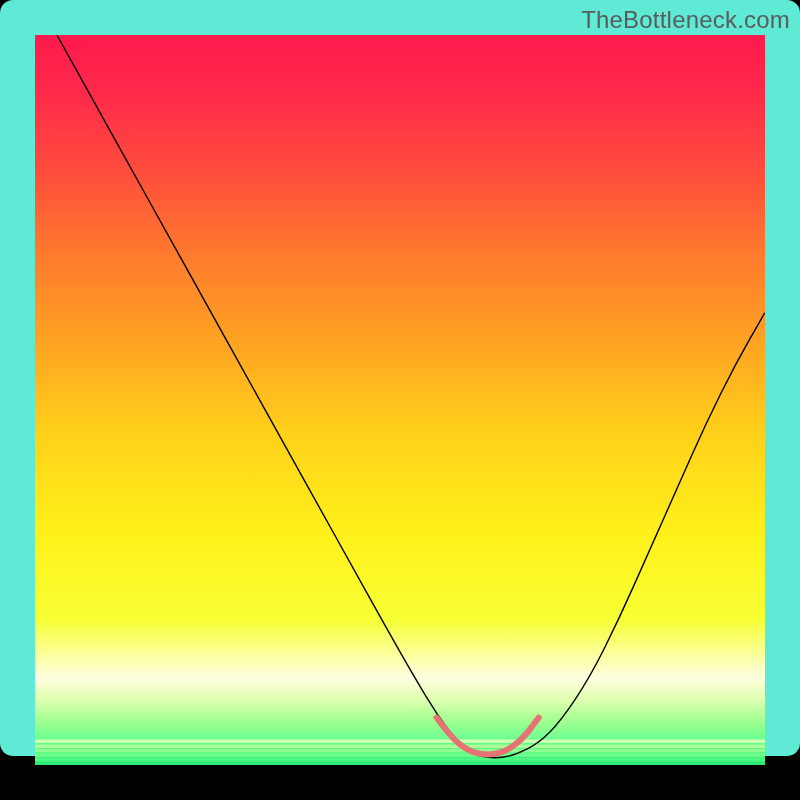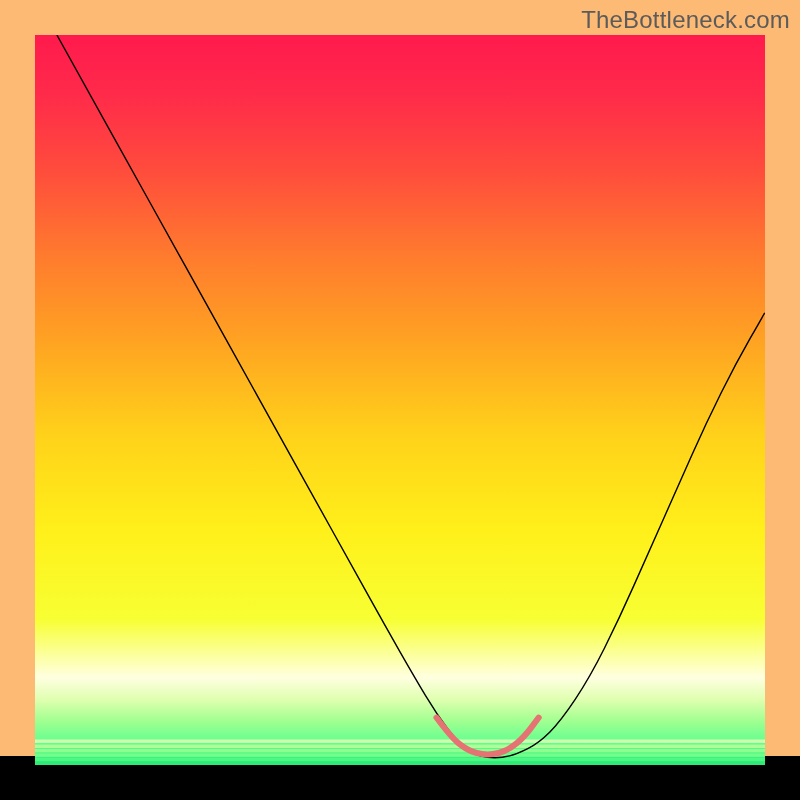--- a/index.html
+++ b/index.html
@@ -8,21 +8,22 @@
     width: 800px;
     height: 800px;
     overflow: hidden;
     background: #000;
     font-family: Arial, Helvetica, sans-serif;
   }
   .frame {
     position: relative;
     width: 800px;
     height: 756px;
-    background: #fdba74;
+    background: #5eead4;
+    border-radius: 13px;
   }
   .watermark {
     position: absolute;
     top: 6px;
     right: 10px;
     font-size: 24px;
     font-weight: 500;
     color: #5b5b5b;
     letter-spacing: 0.2px;
     z-index: 5;

